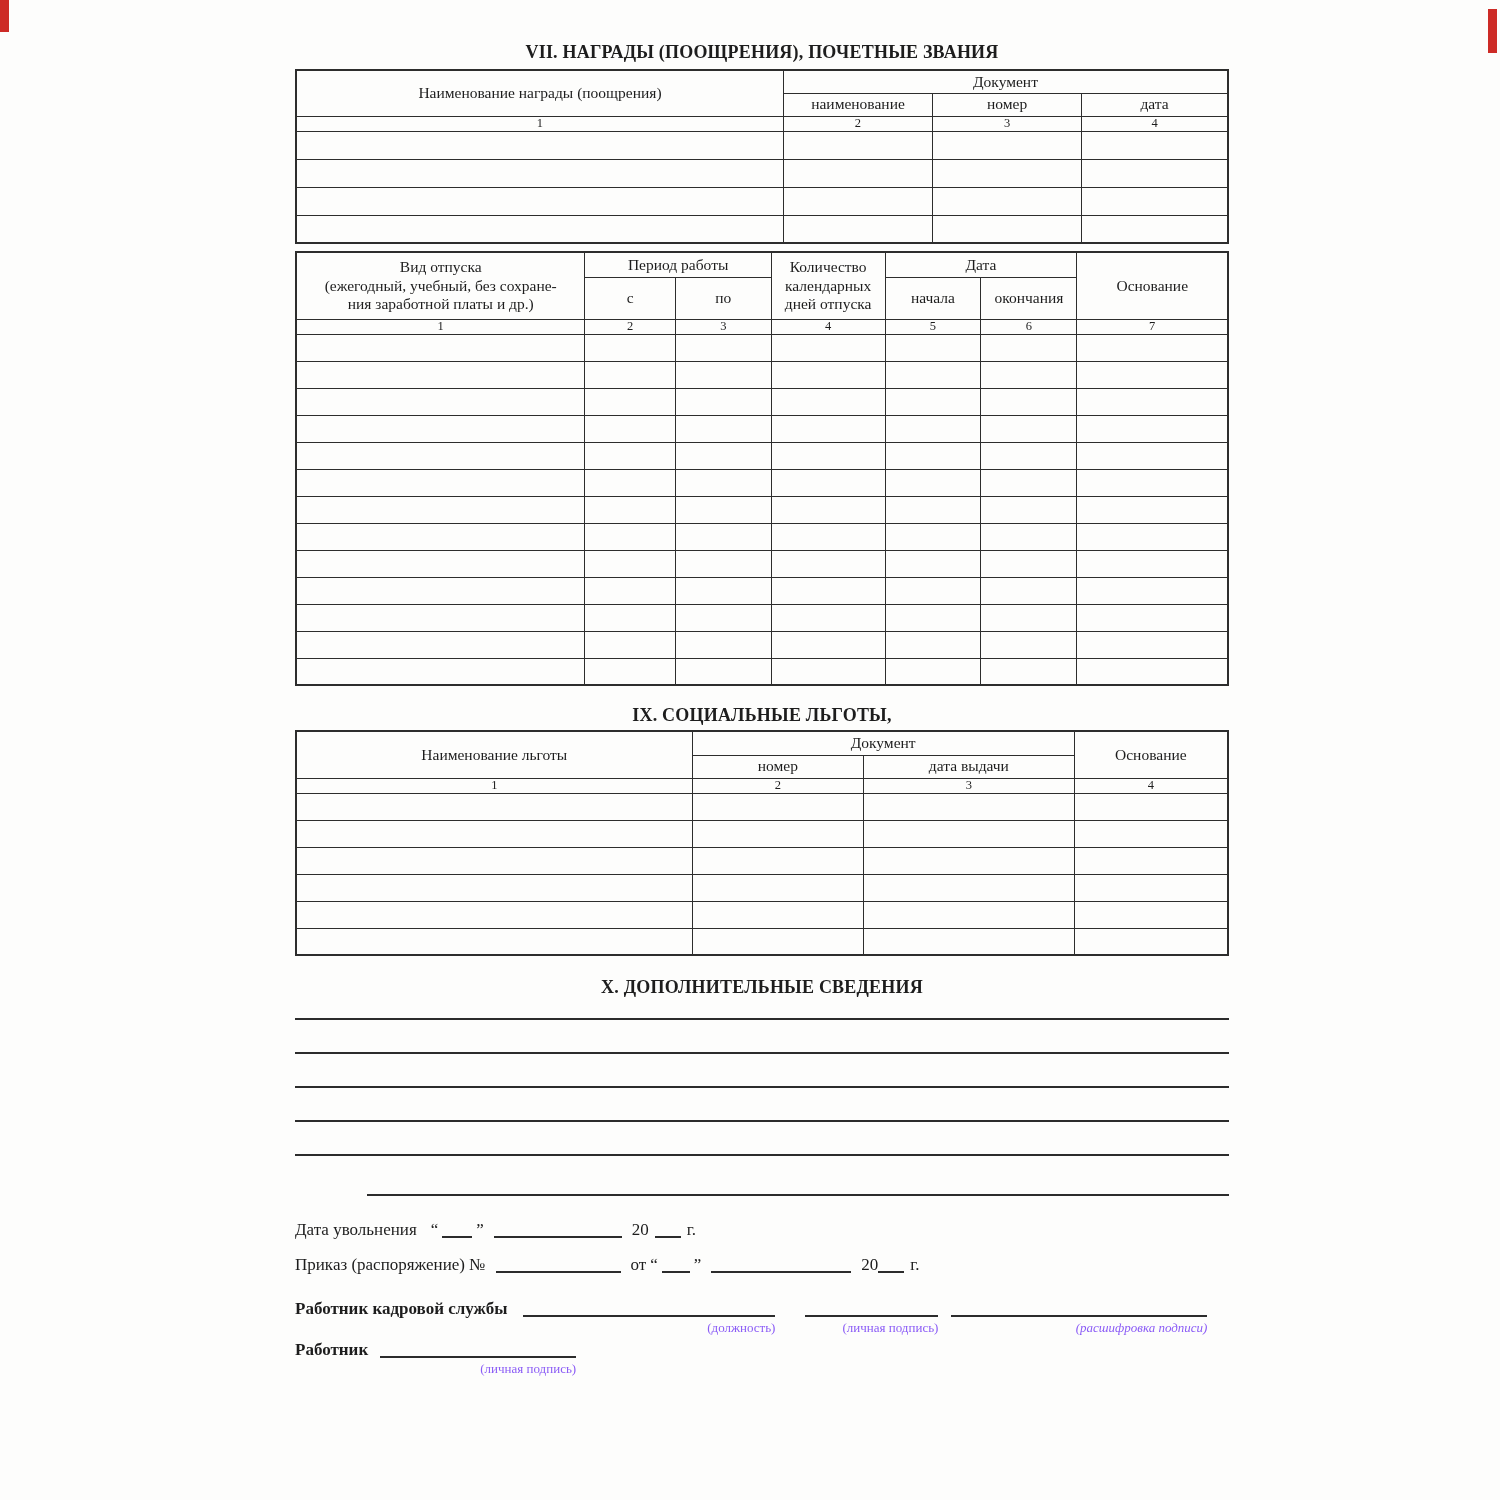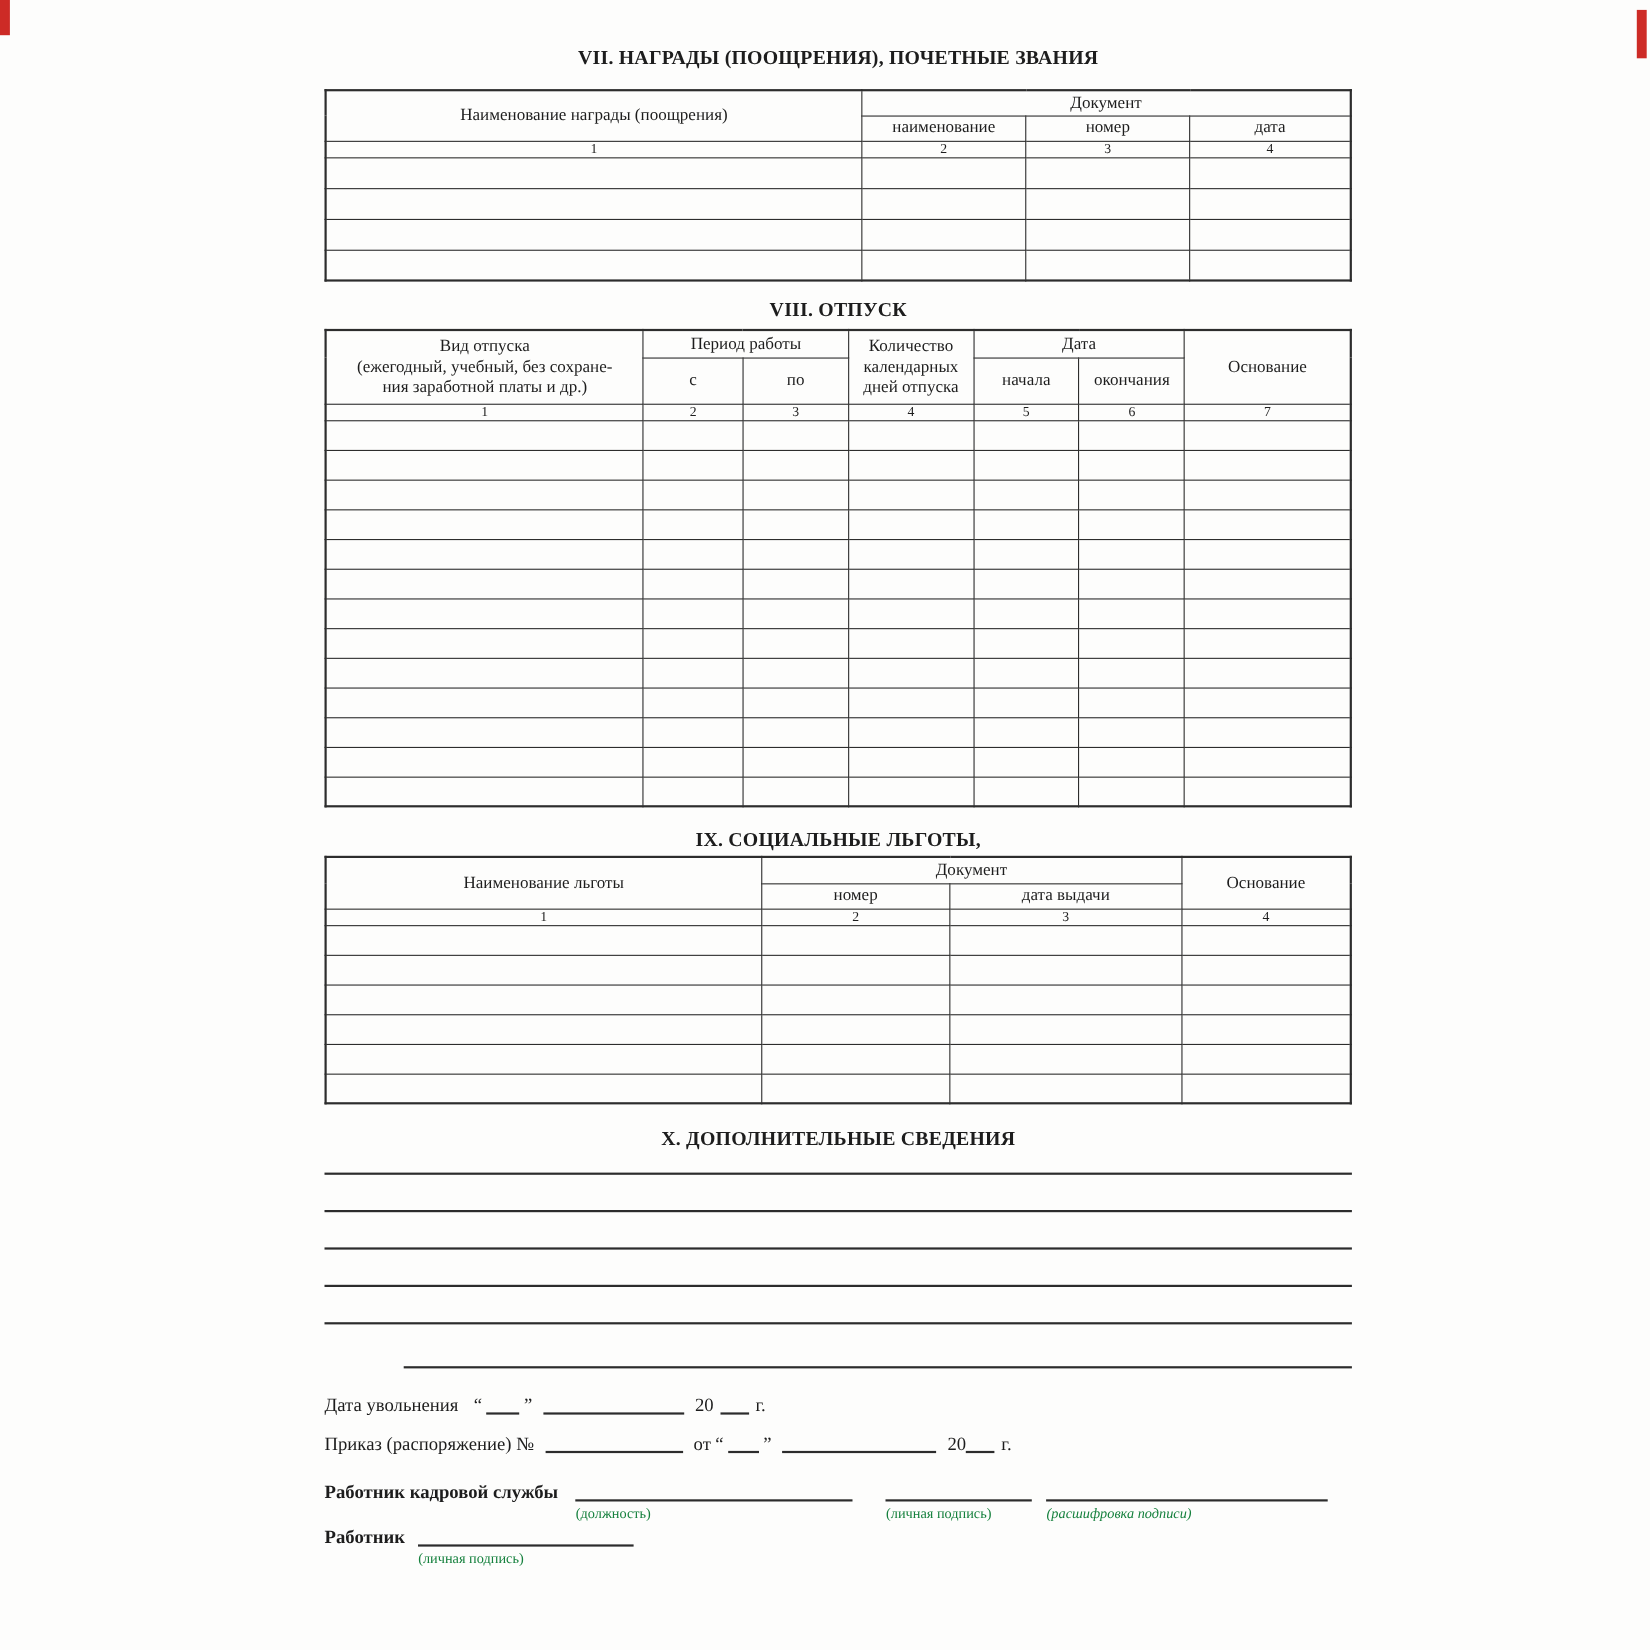--- a/index.html
+++ b/index.html
@@ -29,21 +29,21 @@
   #awards-table tr.empty td { height:28px; }
   #awards-table tr.h1 td { height:23px; }
   #awards-table tr.h2 td { height:23px; }
   #vacation-table tr.h1 td { height:25px; }
   #vacation-table tr.h2 td { height:42px; }
   #benefits-table tr.h1 td { height:24px; }
   #benefits-table tr.h2 td { height:23px; }
   .cell-line { display:block; }
 
   #title-7 { margin-top:36px; }
-  #awards-table { margin-top:18px; }
+  #awards-table { margin-top:6px; }
   #title-8 { margin-top:14px; }
   #vacation-table { margin-top:7px; }
   #title-9 { margin-top:18px; }
   #benefits-table { margin-top:4px; }
   #title-10 { margin-top:20px; }
 
   #extra-lines { margin-top:0; }
   .xline { height:34px; border-bottom:2px solid #2c2c2c; }
   #extra-lines .xline:first-child { height:22px; }
 
@@ -55,21 +55,21 @@
   #dismissal-row { margin-top:24px; }
   #order-row { margin-top:15px; }
   .blank { display:inline-block; border-bottom:2px solid #2c2c2c; height:14px; align-self:flex-end; margin-bottom:2px; }
   .q { padding:0 4px; }
   .gap-s { margin-left:10px; } .gap-xs { margin-left:6px; }
 
   .sig-row { display:flex; margin-top:24px; font-size:17px; }
   .sig-label { font-weight:bold; white-space:nowrap; }
   .sig { display:inline-block; vertical-align:top; }
   .sig-line { border-bottom:2px solid #2c2c2c; height:18px; }
-  .sig-cap { text-align:left; font-size:13px; line-height:16px; margin-top:3px; color:#15803d; }
+  .sig-cap { text-align:right; font-size:13px; line-height:16px; margin-top:3px; color:#8b5cf6; }
   #sig-position   { width:252px; margin-left:16px; }
   #sig-signature  { width:133px; margin-left:30px; }
   #sig-transcript { width:256px; margin-left:13px;font-style:italic; }
   #employee-row { margin-top:4px; }
   #sig-emp-signature { width:196px; margin-left:12px; }
 </style>
 </head>
 <body>
 
 <div class="sheet">
@@ -124,21 +124,20 @@
           </tr>
           <tr class="empty">
             <td></td>
             <td></td>
             <td></td>
             <td></td>
           </tr>
         </tbody>
     </table>
 
-    <div id="title-8" class="sec-title">VIII. ОТПУСК</div>
     <table id="vacation-table" class="t">
       <colgroup>
         <col style="width:31%">
           <col style="width:9.7%">
           <col style="width:10.3%">
           <col style="width:12.2%">
         <col style="width:10.3%">
           <col style="width:10.3%">
           <col style="width:16.2%">
       </colgroup>

